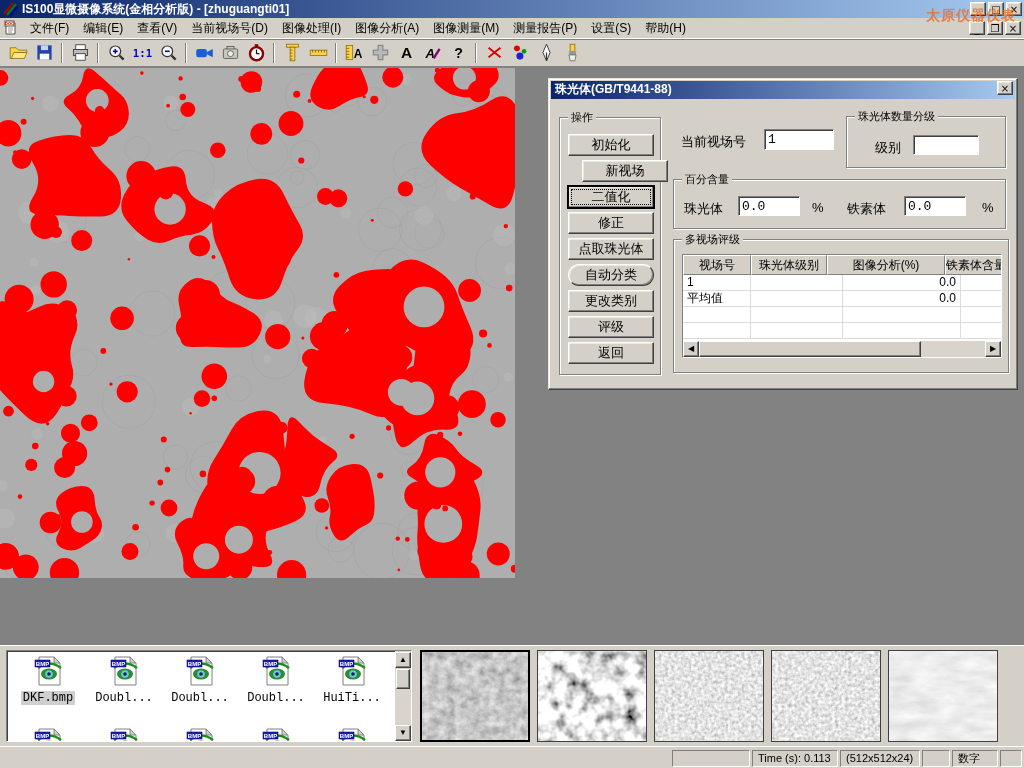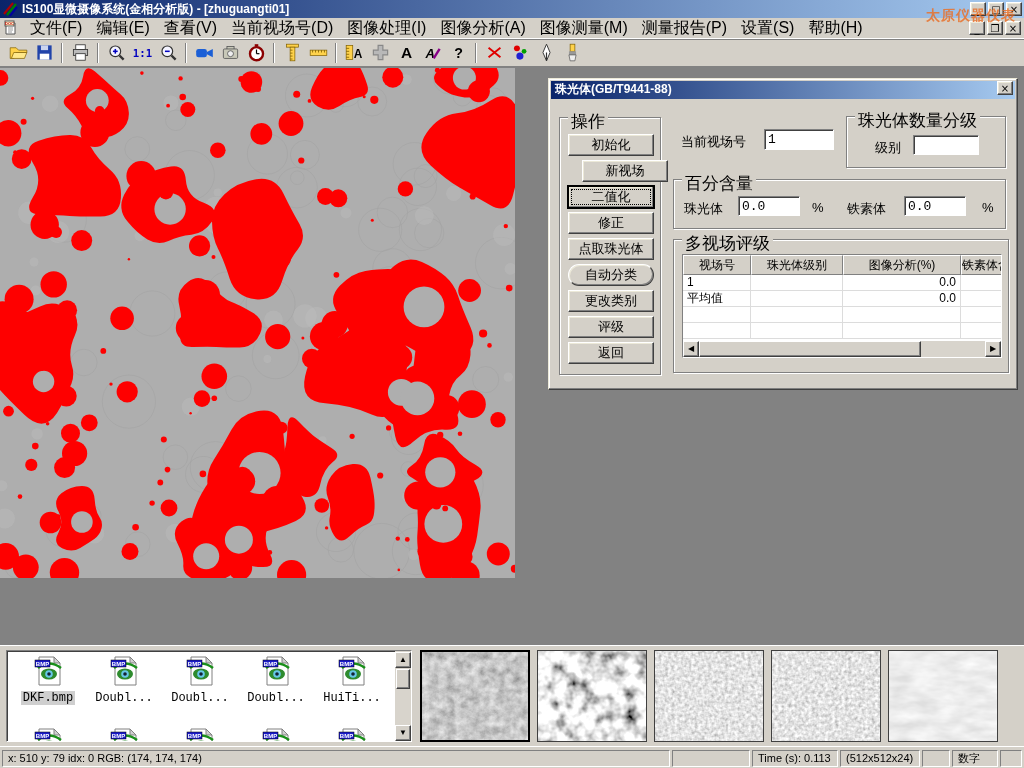--- a/index.html
+++ b/index.html
@@ -9,36 +9,36 @@
   *{box-sizing:border-box;}
   html,body{margin:0;padding:0;}
   body{width:1024px;height:768px;position:relative;overflow:hidden;background:var(--face);
        font-family:"Liberation Sans","DejaVu Sans",sans-serif;font-size:12px;color:#000;}
 
   
   .raised{background:var(--face);border:1px solid;border-color:var(--hi) var(--dark) var(--dark) var(--hi);
           box-shadow:inset -1px -1px 0 var(--shadow), inset 1px 1px 0 var(--lite);}
   .group{position:absolute;border:1px solid var(--shadow);
          box-shadow:inset 1px 1px 0 var(--hi), 1px 1px 0 var(--hi);}
-  .group>.legend{position:absolute;top:-8px;left:8px;background:var(--face);padding:0 3px;font-size:17px;}
+  .group>.legend{position:absolute;top:-8px;left:8px;background:var(--face);padding:0 3px;font-size:11px;}
 
   
   .titlebar{position:absolute;left:0;top:0;width:1024px;height:18px;
     background:linear-gradient(90deg,var(--tb1),var(--tb2));display:flex;align-items:center;
     padding:0 2px;color:#fff;font-weight:bold;font-size:12px;}
   .titlebar .ttl{flex:1;white-space:nowrap;overflow:hidden;margin-left:4px;}
   .win-btn{width:16px;height:14px;margin-left:2px;font-size:10px;line-height:11px;text-align:center;
     color:#000;padding:0;font-family:"DejaVu Sans",sans-serif;}
   .watermark{position:absolute;right:8px;top:7px;color:#e8722c;font-size:14px;font-weight:bold;
     opacity:.85;z-index:50;pointer-events:none;letter-spacing:1px;}
 
   
   .menubar{position:absolute;left:0;top:18px;width:1024px;height:20px;background:var(--face);
     display:flex;align-items:center;padding:0 3px;}
-  .menu-item{padding:2px 7px;white-space:nowrap;font-size:16px;}
+  .menu-item{padding:2px 7px;white-space:nowrap;font-size:12px;}
   .mdi-btns{margin-left:auto;display:flex;}
 
   
   .toolbar{position:absolute;left:0;top:38px;width:1024px;height:28px;background:var(--face);
     border-top:1px solid var(--hi);display:flex;align-items:center;padding:0 5px;
     box-shadow:0 1px 0 var(--shadow) inset;}
   .tb-btn{width:26px;height:24px;background:var(--face);border:1px solid var(--face);
     display:flex;align-items:center;justify-content:center;padding:0;}
   .tb-sep{width:2px;height:20px;border-left:1px solid var(--shadow);border-right:1px solid var(--hi);margin:0 4px;}
 
@@ -629,21 +629,21 @@
         <span class="fld-label" style="left:173px;top:20px">铁素体</span>
         <input class="fld-input" style="left: 230px; top: 16px; width: 62px; height: 20px;" value="0.0">
         <span class="fld-label" style="left:308px;top:20px">%</span>
       </div>
 
       <div class="group" style="left:122px;top:140px;width:336px;height:134px">
         <span class="legend">多视场评级</span>
         <div class="tbl" id="rating-table">
           <div class="tbl-head" id="tbl-head">
               <span class="tbl-hcell" style="width: 68px;">视场号</span>
-              <span class="tbl-hcell" style="width: 92px;">珠光体级别</span>
+              <span class="tbl-hcell" style="width: 76px;">珠光体级别</span>
               <span class="tbl-hcell" style="width: 118px;">图像分析(%)</span>
               <span class="tbl-hcell" style="width: 60px;">铁素体含量(%)</span>
             </div>
           <div id="tbl-body">
               <div class="tbl-row">
                 <span class="tbl-cell" style="width: 68px;">1</span>
                 <span class="tbl-cell" style="width: 92px;"></span>
                 <span class="tbl-cell num" style="width: 118px;">0.0</span>
                 <span class="tbl-cell" style="width: 60px;"></span>
               </div>
@@ -849,20 +849,19 @@
           <feFuncG type="linear" slope="0.45" intercept="0.62"></feFuncG>
           <feFuncB type="linear" slope="0.45" intercept="0.62"></feFuncB>
           <feFuncA type="linear" slope="0" intercept="1"></feFuncA>
         </feComponentTransfer>
       </filter>
     <rect width="110" height="92" filter="url(#tf5)"></rect>
   </svg>
 </div>
 
 <div class="statusbar">
-  <span class="sb-panel" style="left:2px;width:668px">x: 510 y: 79  idx: 0  RGB: (174, 174, 174)</span>
   <span class="sb-panel" style="left:672px;width:78px"></span>
   <span class="sb-panel" style="left:752px;width:86px">Time (s): 0.113</span>
   <span class="sb-panel" style="left:840px;width:80px">(512x512x24)</span>
   <span class="sb-panel" style="left:922px;width:28px"></span>
   <span class="sb-panel" style="left:952px;width:46px;text-align:left">数字</span>
   <span class="sb-panel" style="left:1000px;width:22px"></span>
 </div>
 
 </body></html>

